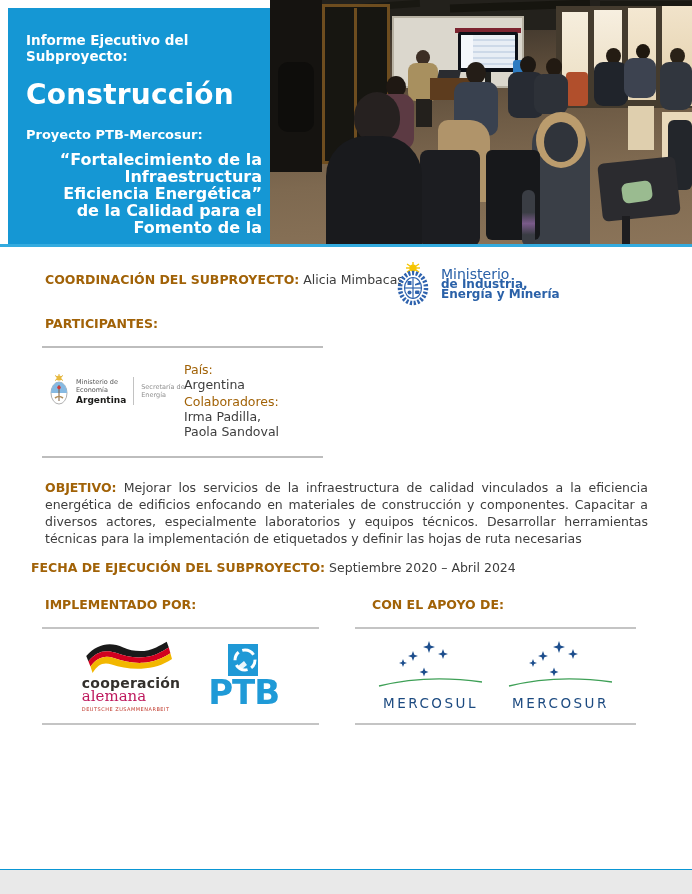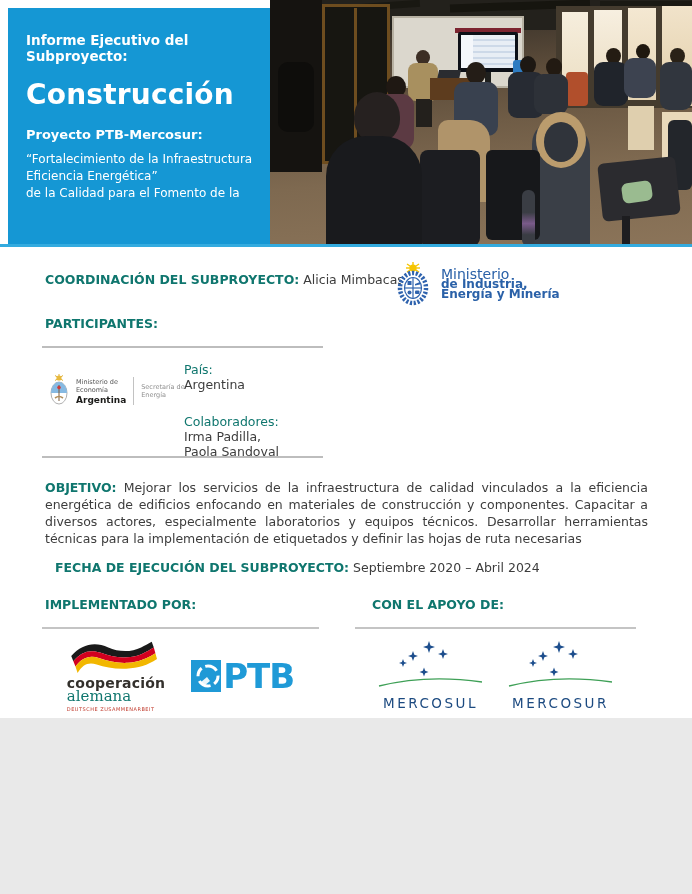--- a/index.html
+++ b/index.html
@@ -1,34 +1,34 @@
 <!DOCTYPE html>
 <html><head>
 <meta charset="utf-8">
 <style>
   html,body{margin:0;padding:0;background:#e9e9e9;}
-  .page{position:relative;width:692px;height:718px;background:#ffffff;overflow:hidden;
+  .page{position:relative;width:692px;height:870px;background:#ffffff;overflow:hidden;
         font-family:"DejaVu Sans","Liberation Sans",sans-serif;}
   .abs{position:absolute;}
   .ph{position:absolute;}
 
   
   .hdr-blue{left:8px;top:8px;width:262px;height:238px;background:#1597d4;color:#fff;
             padding:24px 14px 0 18px;box-sizing:border-box;}
   .hdr-eyebrow{font-size:13.5px;font-weight:bold;}
   .hdr-title{font-size:28px;font-weight:bold;margin-top:14px;letter-spacing:.2px;}
   .hdr-plabel{font-size:13px;font-weight:bold;margin-top:16px;}
-  .hdr-quote{font-size:12px;font-weight:normal;margin-top:9px;line-height:17px;width:236px;}
+  .hdr-quote{font-size:16px;font-weight:bold;margin-top:9px;line-height:17px;width:236px;text-align:right;}
   .hdr-underline{left:0;top:244px;width:692px;height:3px;background:#33abdf;}
 
   .photo{left:270px;top:0;width:422px;height:244px;overflow:hidden;
          background:linear-gradient(175deg,#2a2722 0%,#3f362c 14%,#5c4c3a 32%,#6f5c46 50%,#7e6950 68%,#8b7459 100%);}
 
   
-  .h{color:#0f766e;font-weight:bold;font-size:12.5px;}
+  .h{color:#a16207;font-weight:bold;font-size:12.5px;}
   .t{color:#3d3d3d;font-size:12.5px;}
   .rule{background:#c4c4c4;height:2px;}
 
   
   .ptable{left:42px;top:346px;width:281px;height:108px;border-top:2px solid #bdbdbd;border-bottom:2px solid #bdbdbd;}
 
   
   .ar-txt1{font-size:6.5px;color:#555;line-height:8px;}
   .ar-name{font-size:9px;font-weight:bold;color:#1c1c1a;margin-top:1px;}
   .ar-dept{font-size:6.5px;color:#8f8f8f;line-height:8px;}
@@ -39,21 +39,21 @@
 
   
   .obj{left:45px;top:479px;width:603px;text-align:justify;line-height:17px;}
 
   
   .col-head{padding-left:3px;}
   .logo-row{display:flex;align-items:center;justify-content:center;}
 
   
   .al-coop{font-size:14px;font-weight:bold;color:#33302c;letter-spacing:.2px;line-height:10px;}
-  .al-name{font-family:"DejaVu Serif","Liberation Serif",serif;font-size:15px;color:#0f766e;line-height:16px;}
+  .al-name{font-family:"DejaVu Serif","Liberation Serif",serif;font-size:15px;color:#be185d;line-height:16px;}
   .al-red{font-size:5px;color:#c0392b;letter-spacing:.5px;margin-top:2px;}
 
   .ptb-word{font-size:34px;font-weight:bold;color:#1f9ad7;letter-spacing:-1px;line-height:32px;}
 
   
   .mc-word{font-size:13.5px;color:#1c4a80;letter-spacing:2.5px;margin-top:2px;text-align:center;}
 
   .footer{left:0;top:869px;width:692px;height:25px;background:#0a96d4;}
 </style>
 </head>
@@ -212,53 +212,53 @@
       <div style="width:1px;height:28px;background:#c2c2c2;margin:0 7px;"></div>
       <div>
         <div class="ar-dept">Secretaría de</div>
         <div class="ar-dept">Energía</div>
       </div>
     </div>
 
     <div class="abs" style="left:142px;top:14px;">
       <div class="h" style="font-weight:normal;font-size:12.5px;">País:</div>
       <div class="t" style="line-height:15px;">Argentina</div>
-      <div class="h" style="font-weight:normal;font-size:12.5px;margin-top:22px;">Colaboradores:</div>
+      <div class="h" style="font-weight:normal;font-size:12.5px;margin-top:2px;">Colaboradores:</div>
       <div class="t" style="line-height:15px;">Irma Padilla,</div>
       <div class="t" style="line-height:15px;">Paola Sandoval</div>
     </div>
   </div>
 
   <div class="abs t obj">
     <span class="h">OBJETIVO:</span>
     <span>Mejorar los servicios de la infraestructura de calidad vinculados a la eficiencia energética de edificios enfocando en materiales de construcción y componentes. Capacitar a diversos actores, especialmente laboratorios y equipos técnicos. Desarrollar herramientas técnicas para la implementación de etiquetados y definir las hojas de ruta necesarias</span>
   </div>
 
-  <div class="abs t" style="left:55px;top:560px;">
+  <div class="abs t" style="left:31px;top:560px;">
     <span class="h">FECHA DE EJECUCIÓN DEL SUBPROYECTO:</span>
     <span>Septiembre 2020 – Abril 2024</span>
   </div>
 
   <div class="abs" style="left:42px;top:597px;width:277px;">
     <div class="h col-head">IMPLEMENTADO POR:</div>
     <div class="rule" style="margin-top:15px;"></div>
     <div class="logo-row" style="height:94px;gap:26px;">
 
       <div>
         <svg width="90" height="34" viewBox="0 0 170 64">
           <path d="M8,30 C28,8 52,2 78,14 C96,22 120,24 140,14 C147,10 153,7 160,3 L164,14 C150,22 138,30 120,32 C98,35 80,30 64,24 C44,17 26,22 12,40 Z" fill="#1a1a1a"></path>
           <path d="M12,40 C26,22 44,17 64,24 C80,30 98,35 120,32 C138,30 150,22 164,14 L167,25 C150,35 135,42 115,43 C95,44 78,40 60,34 C42,28 28,34 16,50 Z" fill="#d2001f"></path>
           <path d="M16,50 C28,34 42,28 60,34 C78,40 95,44 115,43 C135,42 150,35 167,25 L170,36 C152,48 135,53 112,54 C90,55 72,51 56,46 C40,41 30,46 20,62 Z" fill="#f2b700"></path>
         </svg>
         <div class="al-coop">cooperación</div>
         <div class="al-name">alemana</div>
         <div class="al-red">DEUTSCHE ZUSAMMENARBEIT</div>
       </div>
 
-      <div style="display:flex;align-items:center;">
+      <div style="display:flex;align-items:center;flex-direction:column;">
         <svg width="30" height="32" viewBox="0 0 30 32">
           <rect x="0" y="0" width="30" height="32" fill="#1f99d6"></rect>
           <circle cx="17" cy="16" r="10" fill="none" stroke="#ffffff" stroke-width="3" stroke-dasharray="9 4 13 5"></circle>
           <path d="M10,22 l6,-5 l3,4 l-6,5 Z" fill="#ffffff" opacity="0.9"></path>
         </svg>
         <div class="ptb-word" style="margin-left:2px;">PTB</div>
       </div>
     </div>
     <div class="rule"></div>
   </div>

